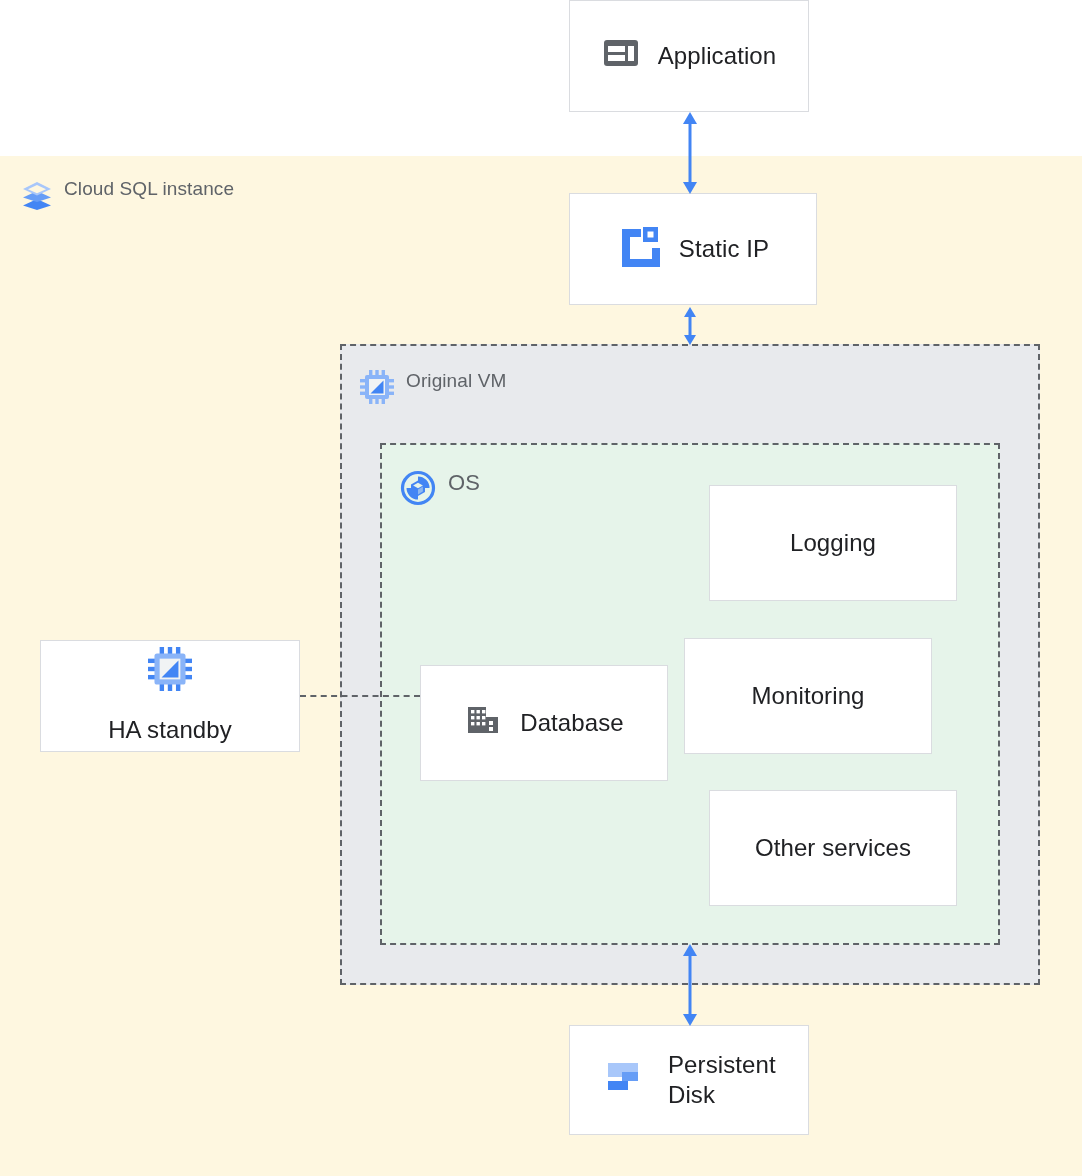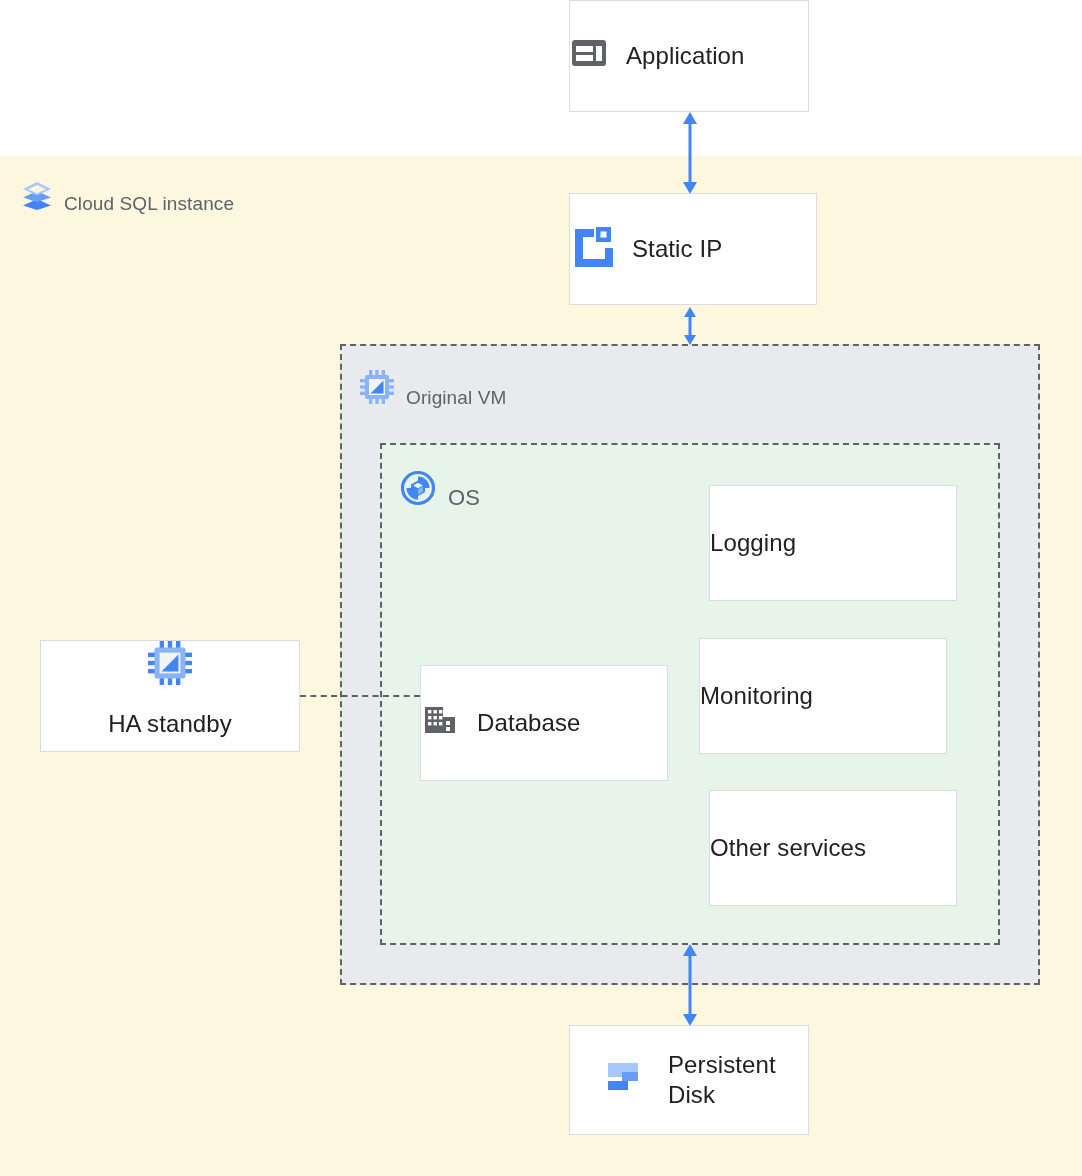--- a/index.html
+++ b/index.html
@@ -24,21 +24,21 @@
     position: absolute;
     left: 0;
     top: 156px;
     width: 1082px;
     height: 1020px;
     background: #FEF7E0;
   }
   .region-label {
     position: absolute;
     display: flex;
-    align-items: flex-end;
+    align-items: flex-start;
     gap: 12px;
     color: #5F6368;
     font-size: 19px;
     letter-spacing: .1px;
     white-space: nowrap;
   }
   .cloudsql-label { left: 22px; top: 178px; }
 
   .region-vm {
     position: absolute;
@@ -66,32 +66,32 @@
   .os-label .region-text { font-size: 22px; }
 
   
   .node {
     position: absolute;
     background: #ffffff;
     border: 1px solid #DADCE0;
     box-sizing: border-box;
     display: flex;
     align-items: center;
-    justify-content: flex-start;
+    justify-content: center;
     gap: 18px;
     color: #202124;
     font-size: 24px;
     letter-spacing: .1px;
   }
   .node .node-text { white-space: pre-line; line-height: 1.25; }
 
   .node-application { left: 569px; top: 0px;    width: 240px; height: 112px; }
   .node-staticip    { left: 569px; top: 193px;  width: 248px; height: 112px; }
   .node-logging     { left: 709px; top: 485px;  width: 248px; height: 116px; }
-  .node-monitoring  { left: 699px; top: 638px;  width: 248px; height: 116px; }
+  .node-monitoring  { left: 684px; top: 638px;  width: 248px; height: 116px; }
   .node-other       { left: 709px; top: 790px;  width: 248px; height: 116px; }
   .node-database    { left: 420px; top: 638px;  width: 248px; height: 116px; margin-top: 27px; }
   .node-hastandby   { left: 40px;  top: 640px;  width: 260px; height: 112px; flex-direction: column; }
   .node-disk        { left: 569px; top: 1025px; width: 240px; height: 110px; }
 
   .node-disk { justify-content: flex-start; padding-left: 36px; gap: 22px; }
   .node-logging, .node-monitoring, .node-other { gap: 0; }
 
   
   .icon { flex: none; display: block; }

